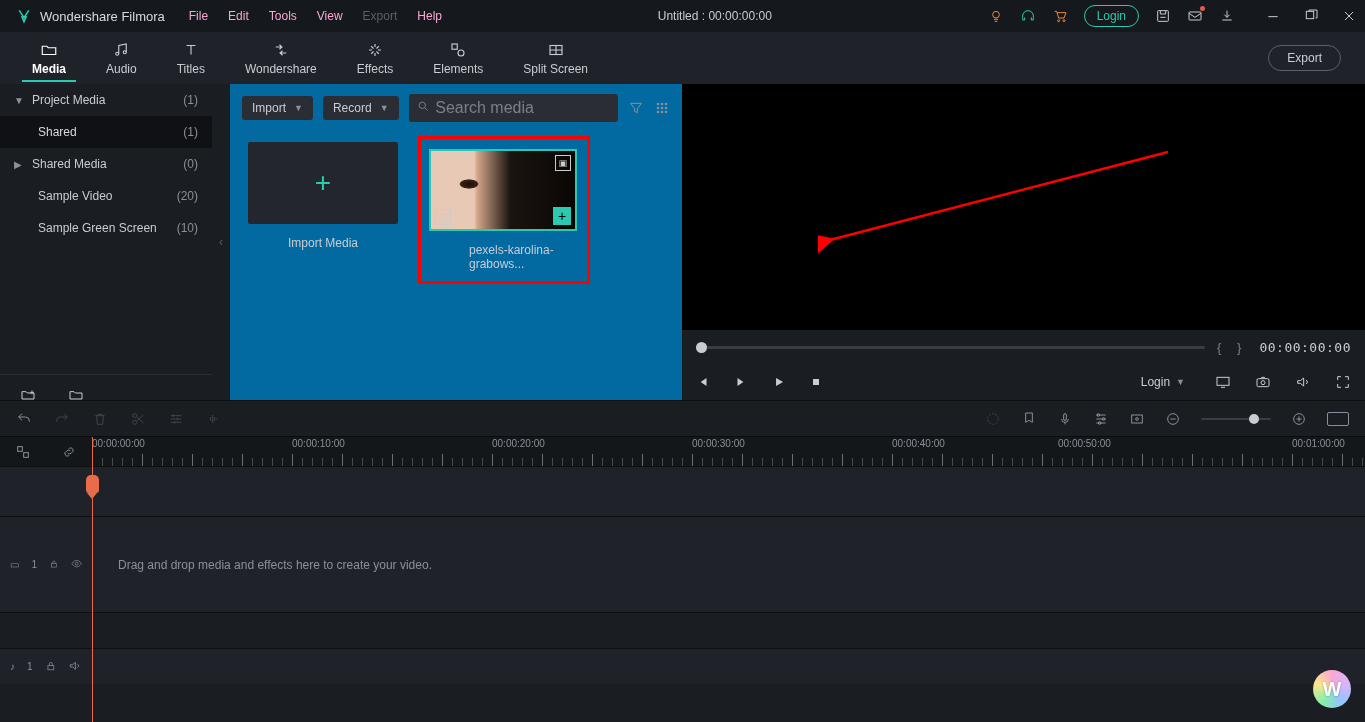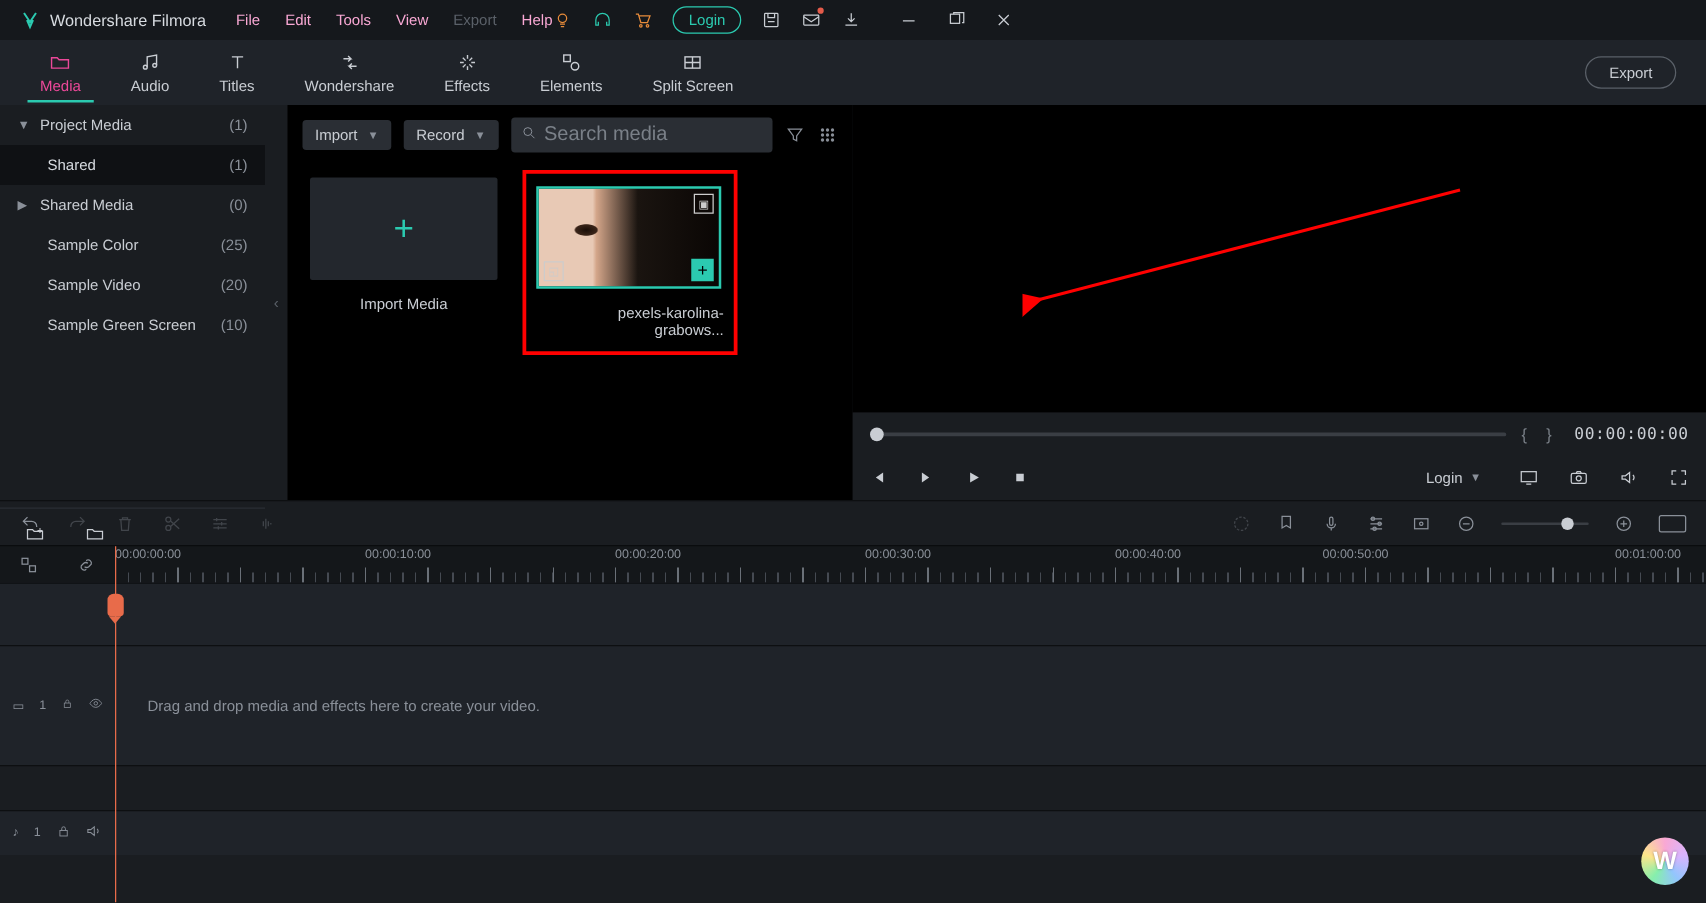--- a/index.html
+++ b/index.html
@@ -18,41 +18,41 @@
 .tb-icon svg { width: 16px; height: 16px; }
 .login-btn { border: 1px solid #2bcab0; border-radius: 14px; padding: 3px 12px; color: #2bcab0; font-size: 12px; cursor: pointer; }
 .win-controls { display: flex; gap: 22px; margin-left: 14px; }
 .orange { color: #e78b3a; }
 .dot-badge { position: relative; }
 .dot-badge::after { content:""; position:absolute; top:-2px; right:-2px; width:5px; height:5px; background:#e45b4a; border-radius:50%; }
 
 
 .tool-tabs { height: 52px; background: #1f2329; display: flex; align-items: center; padding: 0 12px; position:relative; }
 .tool-tab { display: flex; flex-direction: column; align-items: center; gap: 3px; padding: 0 20px; cursor: pointer; color: #c9cdd3; font-size: 12px; }
-.tool-tab.active { color: #ec4899; position: relative; }
+.tool-tab.active { color: #ffffff; position: relative; font-weight: bold; }
 .tool-tab.active::after { content:""; position:absolute; bottom:-6px; left:10px; right:10px; height:2px; background:#2bcab0; }
 .tool-tab .ticon { width: 18px; height: 18px; display:flex; align-items:center; justify-content:center; }
 .export-btn { position:absolute; right: 24px; border: 1px solid #5a6068; border-radius: 16px; padding: 5px 18px; color:#c9cdd3; cursor:pointer; font-size:12px; }
 
 
 .main-row { display: flex; height: 316px; }
 .sidebar { width: 212px; background: #1a1d21; }
 .side-item { display: flex; align-items: center; padding: 0 14px; height: 32px; font-size: 12px; color: #c9cdd3; cursor: pointer; }
 .side-item .chev { width: 10px; margin-right: 8px; color:#8a9099; font-size:10px; }
 .side-item .lbl { flex: 1; }
 .side-item .cnt { color: #8a9099; }
 .side-item.active { background: #0f1114; color: #d7dbe0; }
 .side-item.indent { padding-left: 38px; }
 .side-item.indent2 { padding-left: 38px; }
 .side-foot { height: 40px; display:flex; align-items:center; gap:32px; padding:0 20px; border-top:1px solid #2a2e34; margin-top: 130px;}
 .side-foot .ic { width:16px; height:16px; cursor:pointer; }
 .resizer { width: 18px; display:flex; align-items:center; justify-content:center; color:#5a6068; cursor:col-resize; }
 
 
-.media-panel { width: 452px; background: #000000; padding: 10px 12px; position:relative; }
+.media-panel { width: 452px; background: #0369a1; padding: 10px 12px; position:relative; }
 .media-controls { display: flex; gap: 10px; margin-bottom: 14px; align-items:center; }
 .dropdown { background: #2a2e34; border-radius: 3px; padding: 5px 10px; display: flex; align-items: center; gap: 8px; cursor: pointer; font-size:12px; color:#c9cdd3; }
 .dropdown .caret { font-size: 9px; color:#8a9099; }
 .search-box { flex: 1; background: #2a2e34; border-radius: 3px; display: flex; align-items: center; padding: 5px 8px; gap: 6px; }
 .search-box input { background: transparent; border: none; outline: none; color: #c9cdd3; font-size: 16px; width: 100%; }
 .search-box input::placeholder { color: #7a8088; }
 .panel-icon { width: 16px; height: 16px; cursor: pointer; display:flex; align-items:center; justify-content:center; color:#8a9099;}
 .media-grid { display: flex; gap: 20px; padding: 6px; }
 .media-cell { width: 150px; text-align: center; }
 .import-tile { width: 150px; height: 82px; background: #23272d; display: flex; align-items: center; justify-content: center; cursor: pointer; border-radius: 2px;}
@@ -128,20 +128,21 @@
   </span>
   <span class="app-name">Wondershare Filmora</span>
   <div class="menu-items">
     <span class="menu-item">File</span>
     <span class="menu-item">Edit</span>
     <span class="menu-item">Tools</span>
     <span class="menu-item">View</span>
     <span class="menu-item disabled">Export</span>
     <span class="menu-item">Help</span>
   </div>
+  <div class="titlebar-center">Untitled : 00:00:00:00</div>
   <div class="titlebar-right">
     <span class="tb-icon orange">
         <svg class="svgico" viewBox="0 0 24 24">
           <circle cx="12" cy="10" r="5"></circle>
           <path d="M9 17h6M10 20h4"></path>
         </svg>
       </span>
     <span class="tb-icon" style="color:#2bcab0">
         <svg class="svgico" viewBox="0 0 24 24">
           <path d="M4 14v-2a8 8 0 0116 0v2M4 14v4h3v-4M20 14v4h-3v-4"></path>
@@ -266,24 +267,20 @@
       <span class="cnt">(1)</span>
     </div>
     <div class="side-item active indent">
       <span class="lbl">Shared</span>
       <span class="cnt">(1)</span>
     </div>
     <div class="side-item">
       <span class="chev">▶</span>
       <span class="lbl">Shared Media</span>
       <span class="cnt">(0)</span>
-    </div>
-    <div class="side-item indent2">
-      <span class="lbl">Sample Color</span>
-      <span class="cnt">(25)</span>
     </div>
     <div class="side-item indent2">
       <span class="lbl">Sample Video</span>
       <span class="cnt">(20)</span>
     </div>
     <div class="side-item indent2">
       <span class="lbl">Sample Green Screen</span>
       <span class="cnt">(10)</span>
     </div>
     <div class="side-foot">
@@ -343,21 +340,21 @@
           </div>
         <div class="cell-label">Import Media</div>
       </div>
       <div class="clip-wrap">
         <div class="media-cell">
           <div class="clip-thumb">
             <span class="thumb-icon" style="top:4px; right:4px;">▣</span>
             <span class="thumb-icon" style="bottom:4px; left:4px;">◱</span>
             <span class="thumb-btn" style="bottom:4px; right:4px;">+</span>
           </div>
-          <div class="cell-label" style="text-align:right;margin-left:40px;">pexels-karolina-grabows...</div>
+          <div class="cell-label" style="text-align:left;margin-left:40px;">pexels-karolina-grabows...</div>
         </div>
       </div>
     </div>
 
     <svg class="annot-arrow" width="360" height="130">
       <defs>
           <marker id="ah" markerWidth="12" markerHeight="10" refX="2" refY="5" orient="auto">
             <path d="M10 0 L0 5 L10 10 z" fill="#ff0000"></path>
           </marker>
         </defs>

